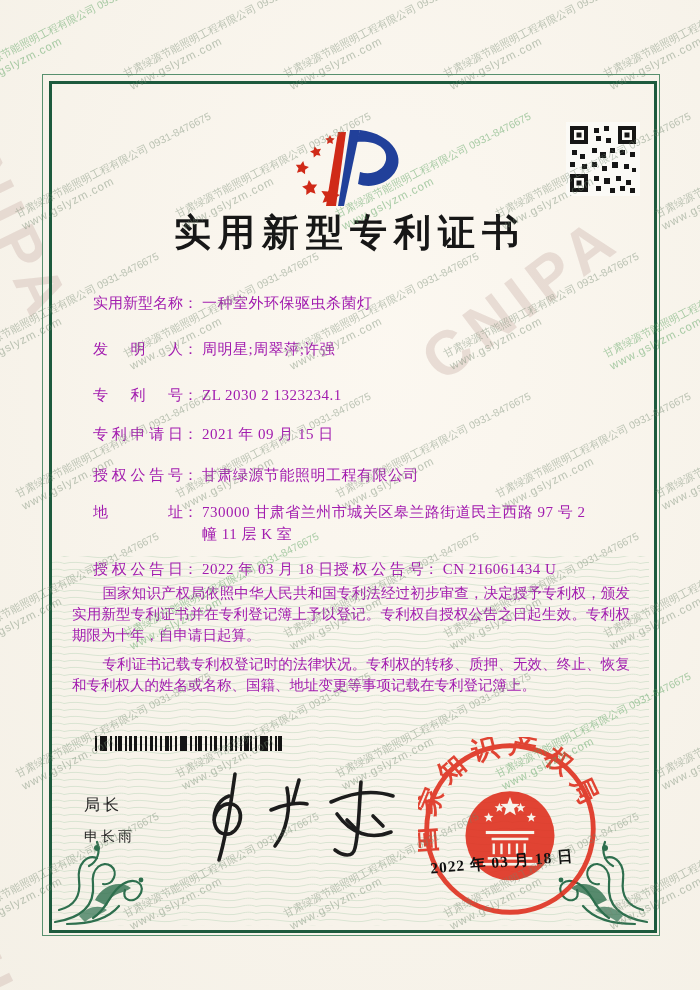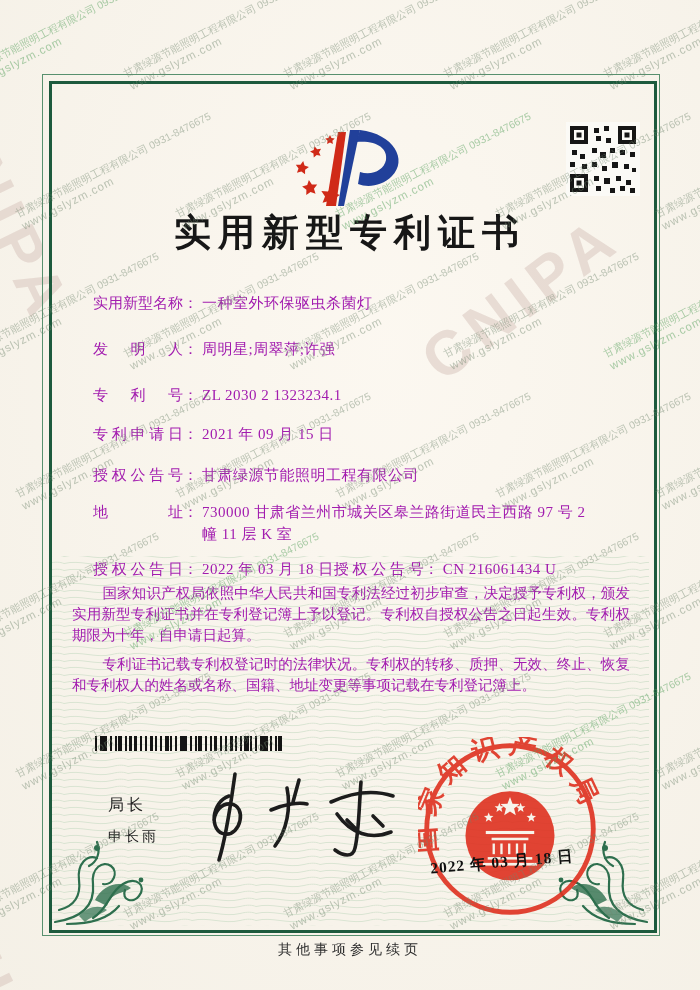--- a/index.html
+++ b/index.html
@@ -49,21 +49,21 @@
   .paras{position:absolute;left:72px;top:583px;width:558px;z-index:4;}
   .paras p{margin:0;font-size:14.5px;line-height:21px;text-align:justify;text-indent:2.1em;color:#a21caf;}
   .paras p + p{margin-top:8px;}
 
   
   .barcode{position:absolute;left:95px;top:736px;width:190px;height:15px;z-index:4;
     background:
       repeating-linear-gradient(90deg,#141414 0 2px,transparent 2px 5px),
       repeating-linear-gradient(90deg,transparent 0 7px,#141414 7px 10px,transparent 10px 16px),
       repeating-linear-gradient(90deg,transparent 0 11px,#141414 11px 12px,transparent 12px 23px);}
-  .signer{position:absolute;left:108px;top:795px;z-index:4;font-size:16px;color:#222;letter-spacing:3px;}
+  .signer{position:absolute;left:84px;top:795px;z-index:4;font-size:16px;color:#222;letter-spacing:3px;}
   .signer .name{margin-top:12px;font-size:14px;}
   .signature{position:absolute;left:195px;top:762px;z-index:5;}
   .seal{position:absolute;left:418px;top:737px;z-index:5;opacity:.9;}
   .seal-date{position:absolute;left:430px;top:851px;width:170px;z-index:6;
              transform:rotate(-5deg);font-size:15.5px;font-weight:700;color:#101010;
              letter-spacing:1px;white-space:nowrap;}
   .page-indicator{position:absolute;left:0;top:905px;width:100%;z-index:4;text-align:center;
                   font-size:13.5px;letter-spacing:2px;color:#333;}
   .footer-note{position:absolute;left:0;top:941px;width:100%;z-index:4;text-align:center;
                font-size:14px;letter-spacing:4px;color:#2e2e2e;}
@@ -281,21 +281,20 @@
         <rect x="85" y="110" width="2.4" height="11"></rect>
         <rect x="93" y="110" width="2.4" height="11"></rect>
         <rect x="101" y="110" width="2.4" height="11"></rect>
         <rect x="109" y="110" width="2.4" height="11"></rect>
       <rect x="72" y="124" width="46" height="2.6"></rect>
       <rect x="67" y="130" width="56" height="2.8"></rect>
     </g>
   </svg>
   <div class="seal-date">2022 年 03 月 18 日</div>
 
-  <div class="footer-note">其他事项参见续页</div>
 
   <div class="watermark-layer">
       <div class="wm-tile wm-green" style="left: -42px; top: 28px;">
         <div>甘肃绿源节能照明工程有限公司 0931-8476675</div>
         <div>www.gslyzm.com</div>
       </div>
       <div class="wm-tile" style="left: 118px; top: 28px;">
         <div>甘肃绿源节能照明工程有限公司 0931-8476675</div>
         <div>www.gslyzm.com</div>
       </div>

